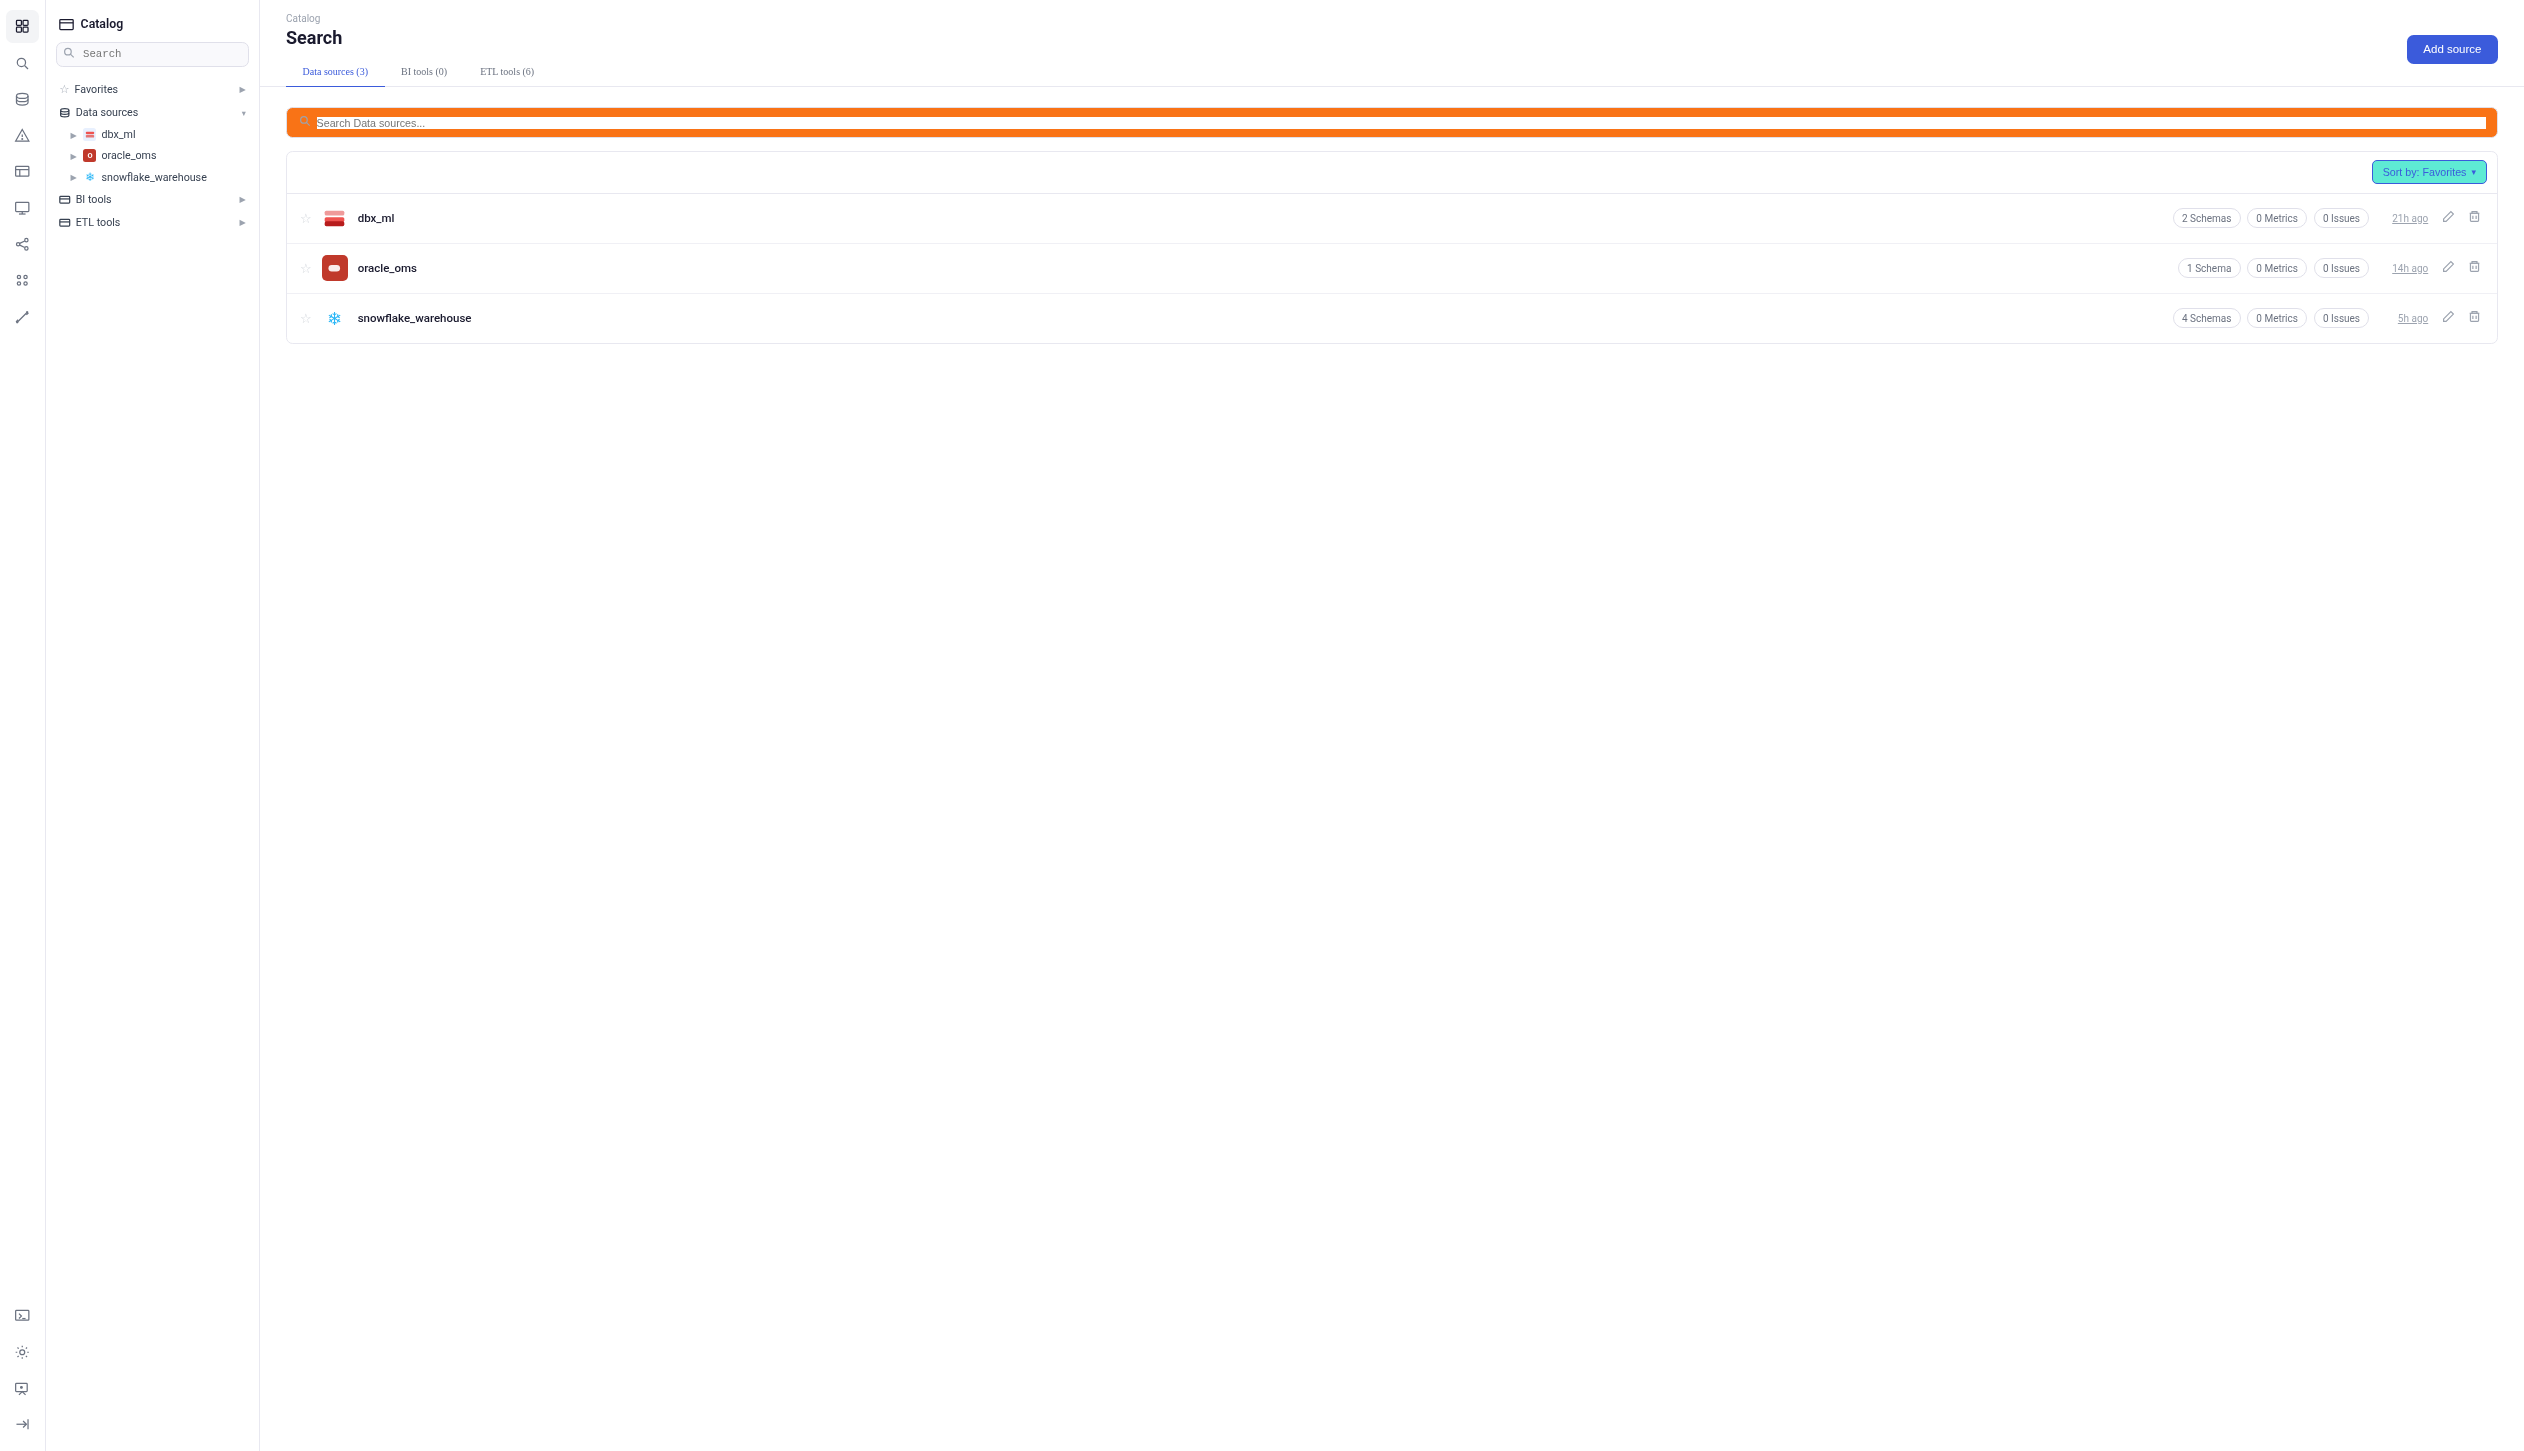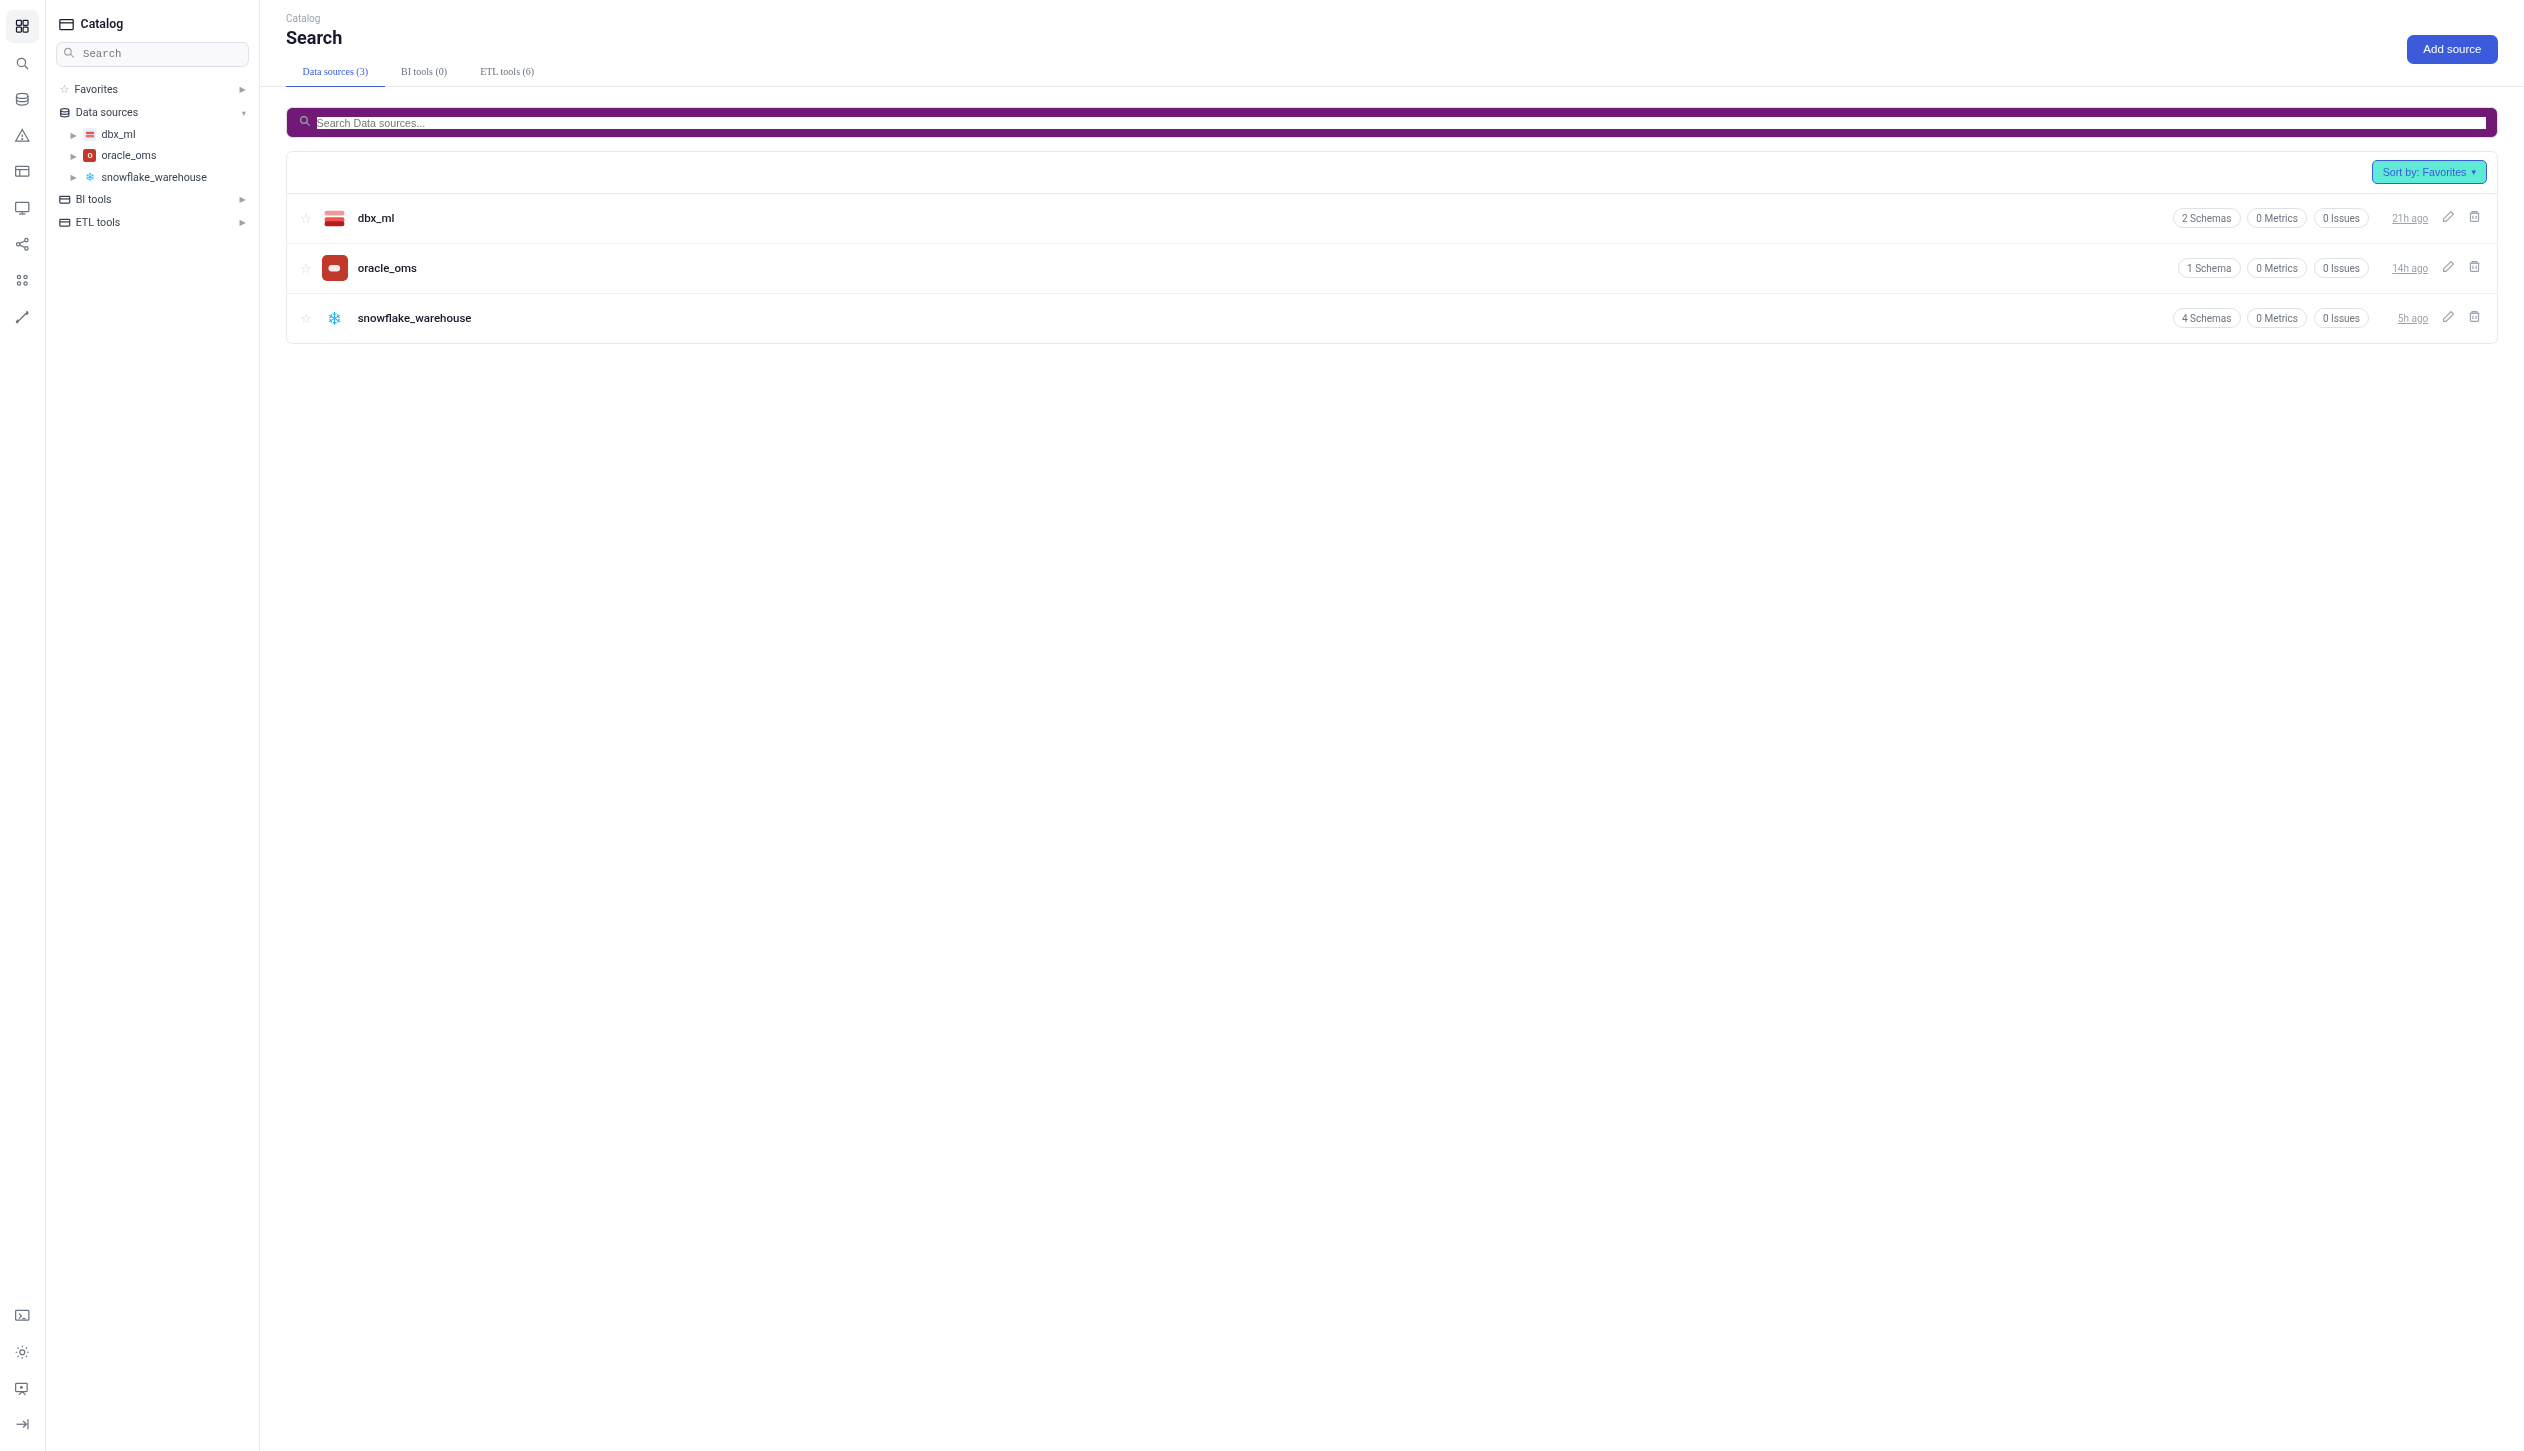--- a/index.html
+++ b/index.html
@@ -167,21 +167,21 @@
       padding: 20px 26px;
     }
     .search-bar {
       display: flex;
       align-items: center;
       gap: 6.6px;
       padding: 7.4px 11.5px;
       border: 0.8px solid #e0e0ea;
       border-radius: 6.6px;
       margin-bottom: 13px;
-      background: #701a75;
+      background: #f97316;
     }
     .search-bar input {
       border: none;
       outline: none;
       font-size: 10.7px;
       color: #9ca3af;
       width: 100%;
     }
     .search-bar .search-icon { color: #9ca3af; font-size: 11.5px; }
 

